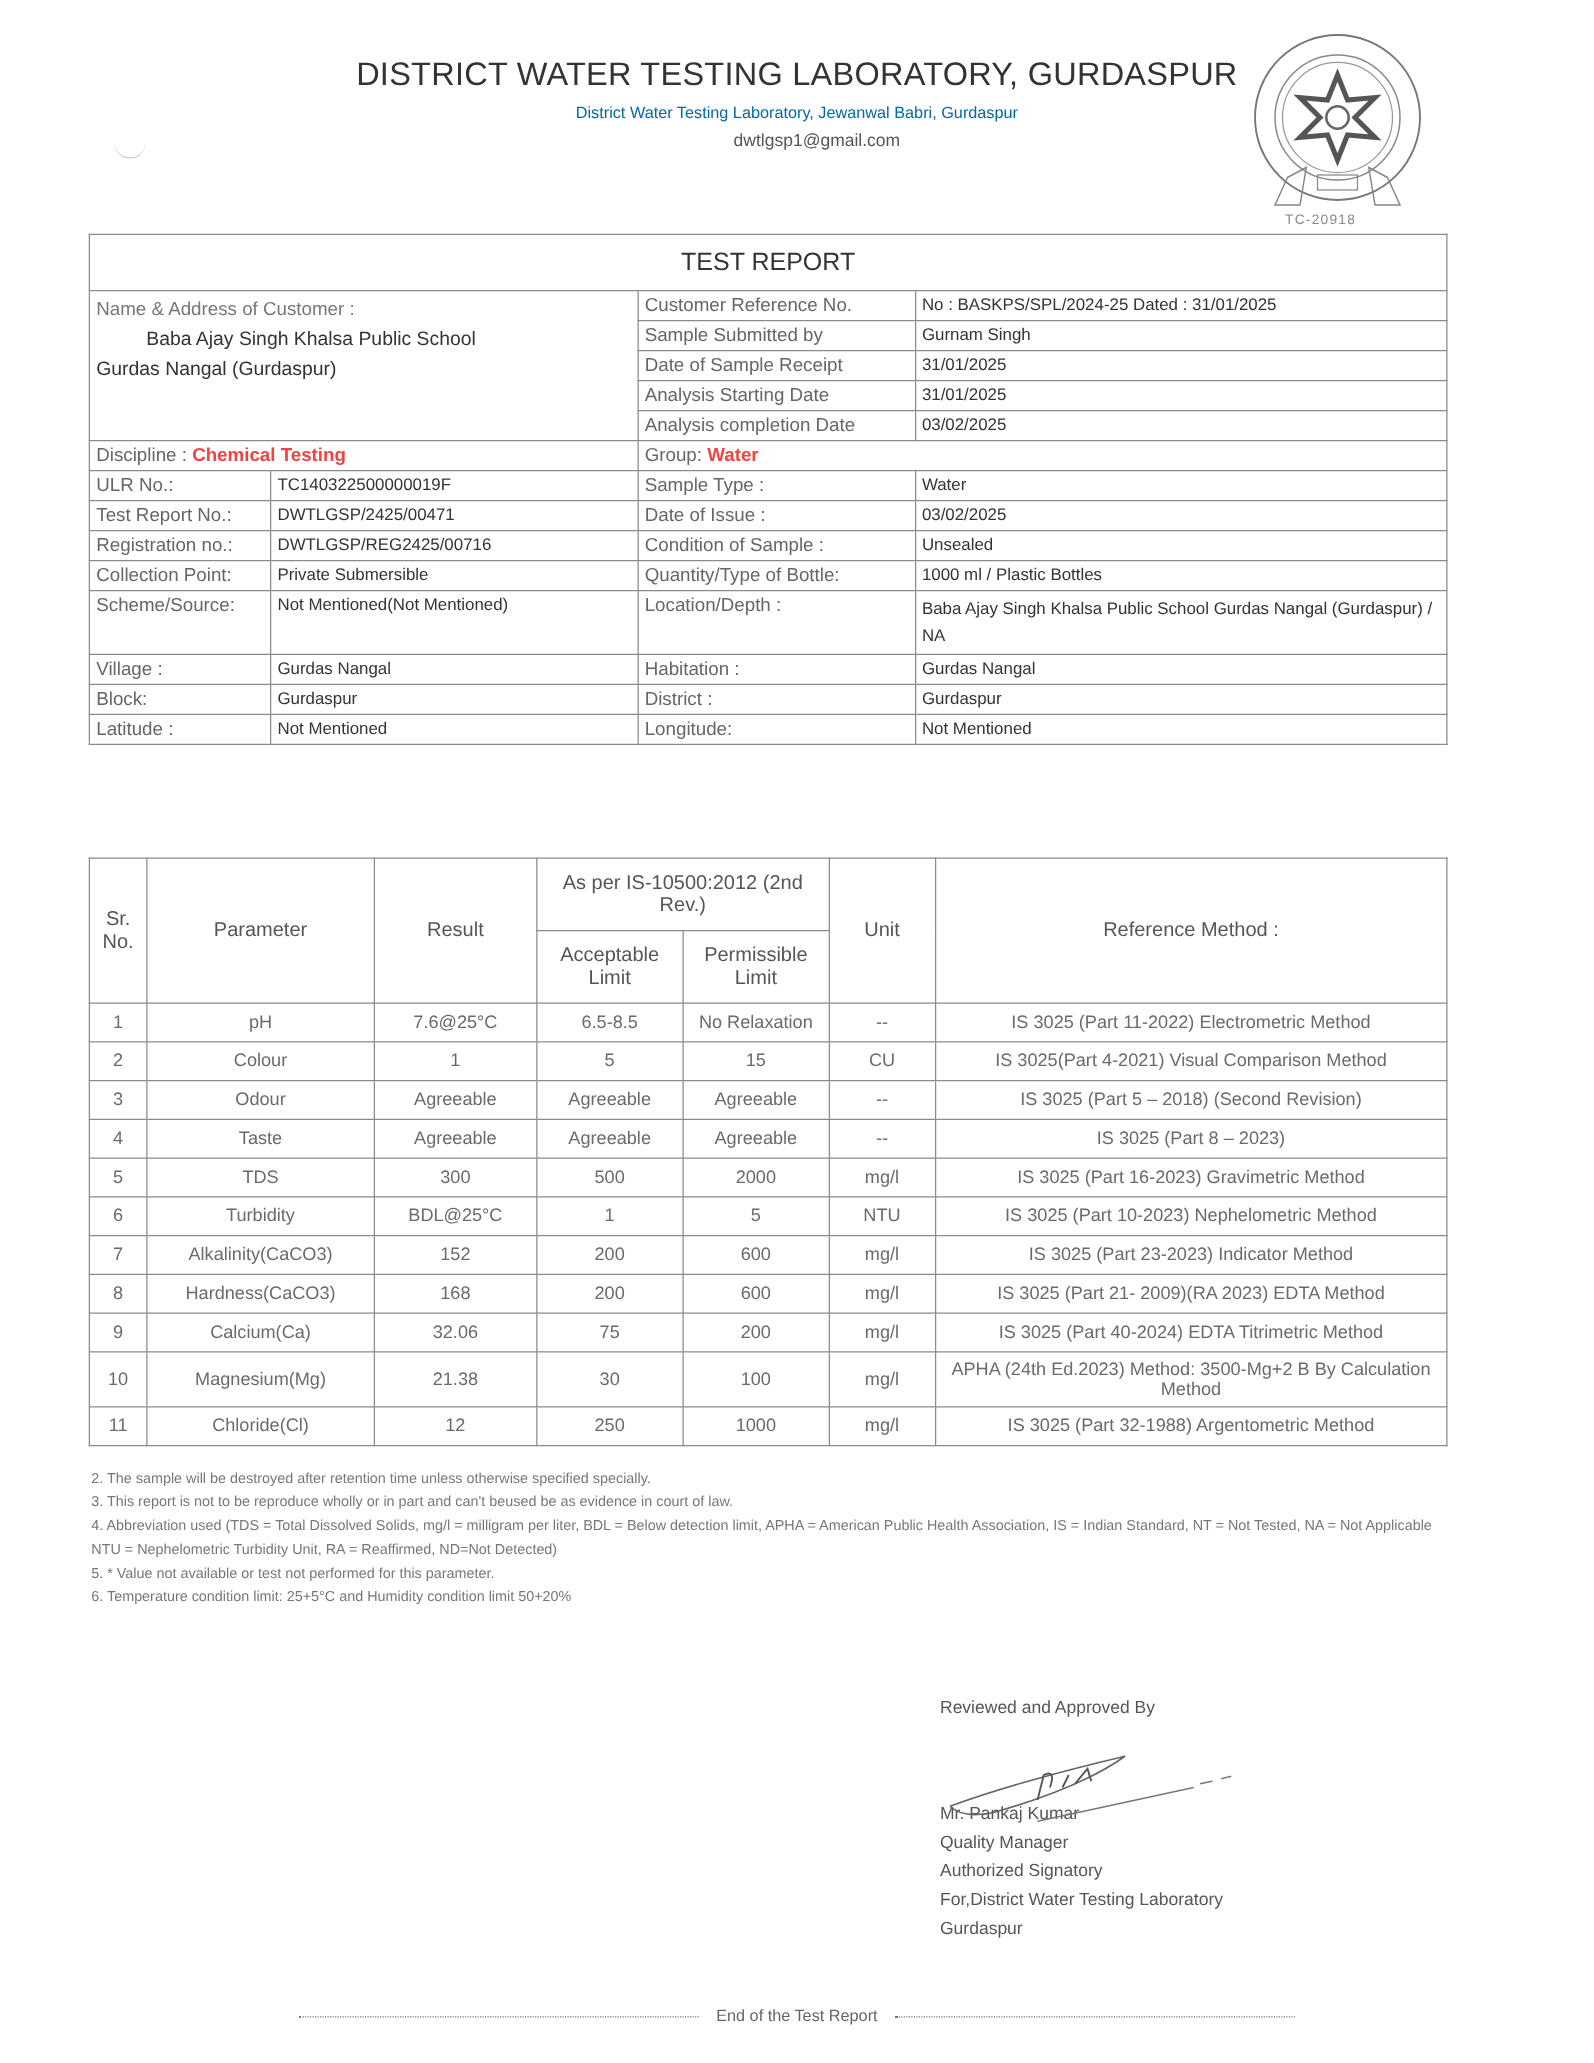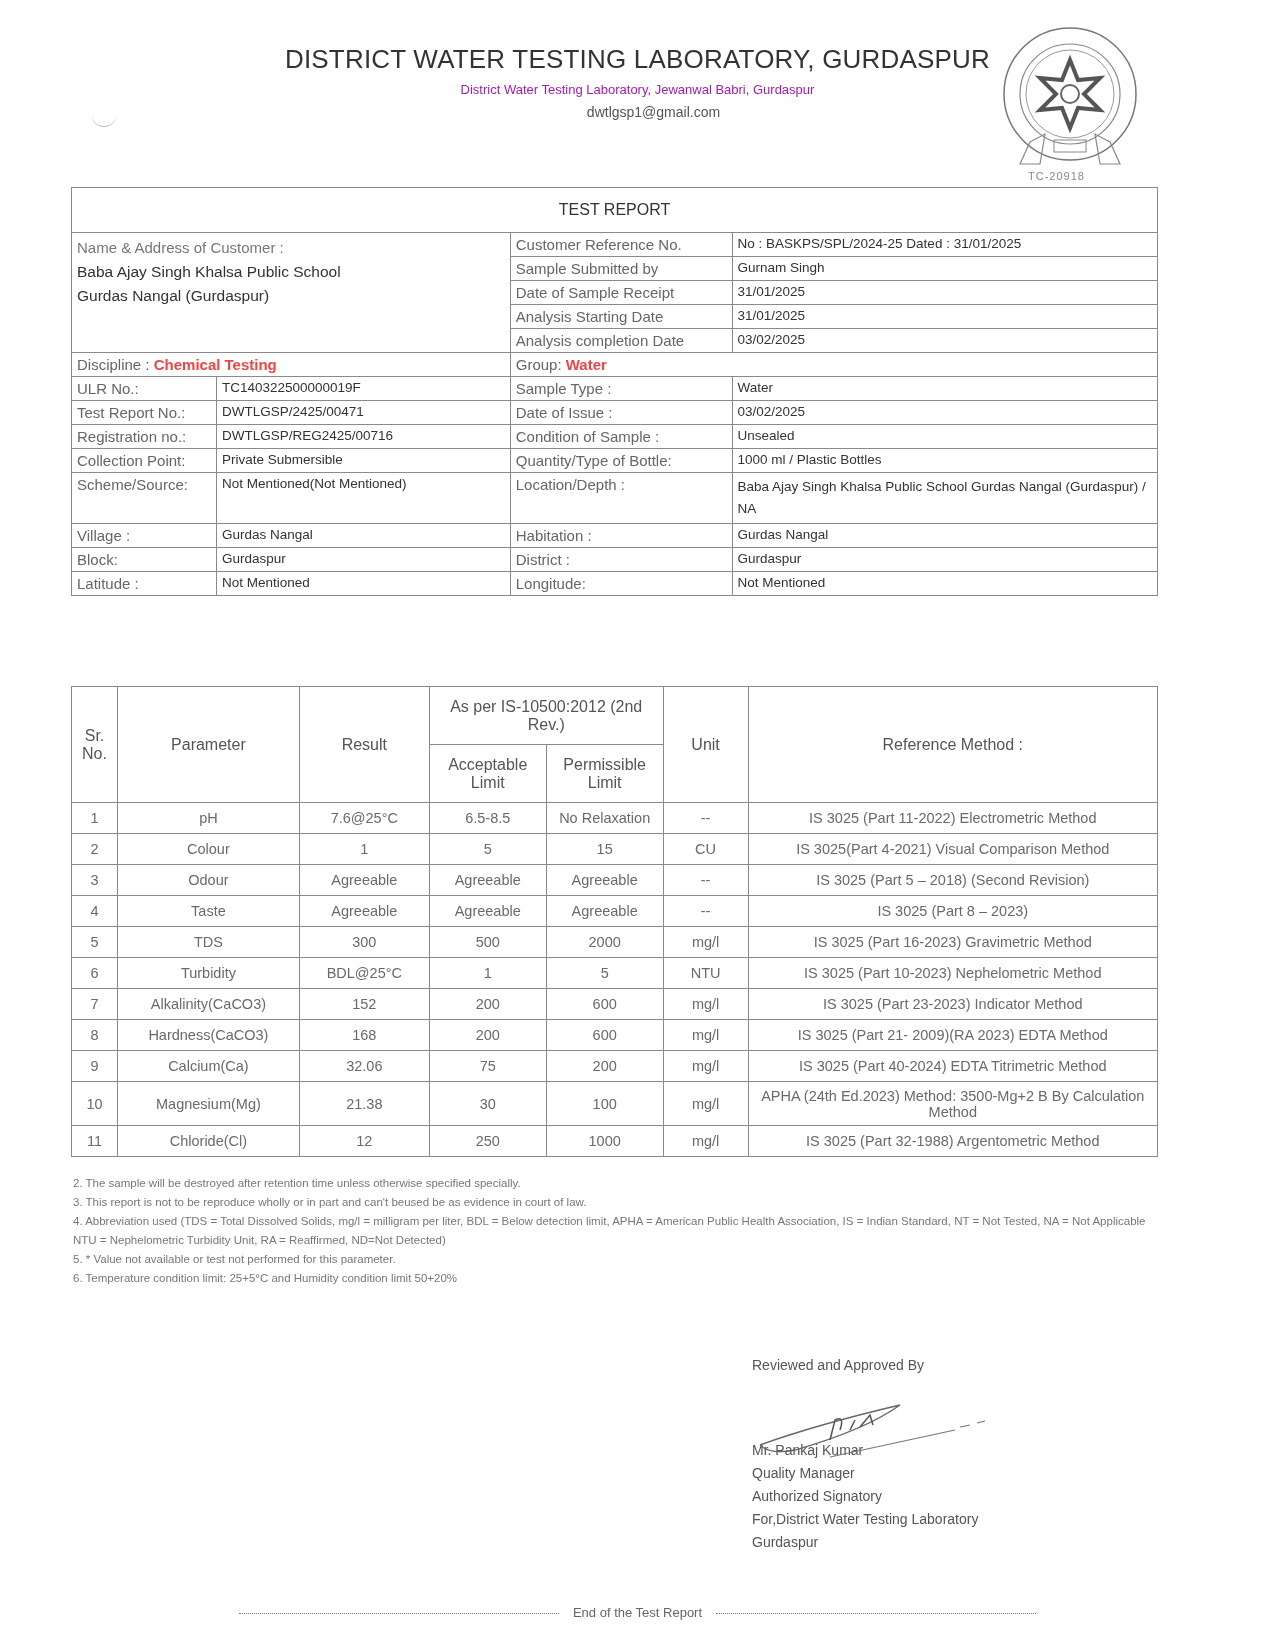--- a/index.html
+++ b/index.html
@@ -1,30 +1,30 @@
 <!DOCTYPE html>
 <html><head>
 <meta charset="utf-8">
 <style>
   html, body { margin:0; padding:0; background:#ffffff; }
   body { width:1275px; height:1650px; position:relative; overflow:hidden;
          font-family:"Liberation Sans", "DejaVu Sans", sans-serif; color:#4a4a4a; }
   .abs { position:absolute; }
   .hdr-title { left:0; width:1275px; top:44px; text-align:center; font-size:26px; color:#333; letter-spacing:0.2px; }
-  .hdr-addr { left:0; width:1275px; top:82px; text-align:center; font-size:13px; color:#a21caf; }
+  .hdr-addr { left:0; width:1275px; top:82px; text-align:center; font-size:13px; color:#0369a1; }
   .hdr-email { left:16px; width:1275px; top:104px; text-align:center; font-size:14px; color:#555; }
   .seal { left:990px; top:22px; width:160px; height:160px; }
   .tc { left:1028px; top:170px; font-size:11px; color:#888; letter-spacing:1px; }
   .mark { left:92px; top:112px; width:24px; height:14px; border-bottom:1.5px solid #bbb; border-radius:0 0 14px 14px; }
 
   table { border-collapse:collapse; }
   .info { position:absolute; left:71px; top:187px; width:1087px; font-size:15px; }
   .info td { border:1px solid #8a8a8a; padding:3px 5px; vertical-align:top; color:#666; }
   .info td.v { color:#333; font-size:13.5px; }
-  .info td.title { text-align:center; font-size:16px; color:#333; height:38px; vertical-align:middle; }
+  .info td.title { text-align:center; font-size:20px; color:#333; height:38px; vertical-align:middle; }
   .info .lbl { color:#777; }
   .info b { font-weight:bold; color:#ef4444;text-align:right; }
 
   .res { position:absolute; left:71px; top:686px; width:1087px; font-size:14.5px; }
   .res th, .res td { border:1px solid #8a8a8a; text-align:center; vertical-align:middle; color:#6a6a6a; font-weight:normal; padding:2px 3px; }
   .res th { color:#555; font-size:16px; }
   .res td { height:26px; }
   .res td.method { color:#6a6a6a; }
 
   .terms { left:73px; top:1174px; font-size:11.5px; color:#777; line-height:19px; width:1090px; }
@@ -61,21 +61,21 @@
       <col style="width:222px">
       <col style="width:426px">
     </colgroup>
   <tbody>
       <tr>
         <td class="title" colspan="4">TEST REPORT</td>
       </tr>
   <tr>
     <td colspan="2" rowspan="5" style="line-height:24px;">
       <div class="lbl">Name &amp; Address of Customer :</div>
-      <div style="color:#333;font-size:15.5px;">Baba Ajay Singh Khalsa Public School</div>
+      <div style="color:#333;font-size:15.5px;margin-left:40px;">Baba Ajay Singh Khalsa Public School</div>
       <div style="color:#333;font-size:15.5px;">Gurdas Nangal (Gurdaspur)</div>
     </td>
     <td>Customer Reference No.</td>
     <td class="v">No : BASKPS/SPL/2024-25 Dated : 31/01/2025</td>
   </tr>
   <tr>
     <td>Sample Submitted by</td>
     <td class="v">Gurnam Singh</td>
   </tr>
   <tr>

